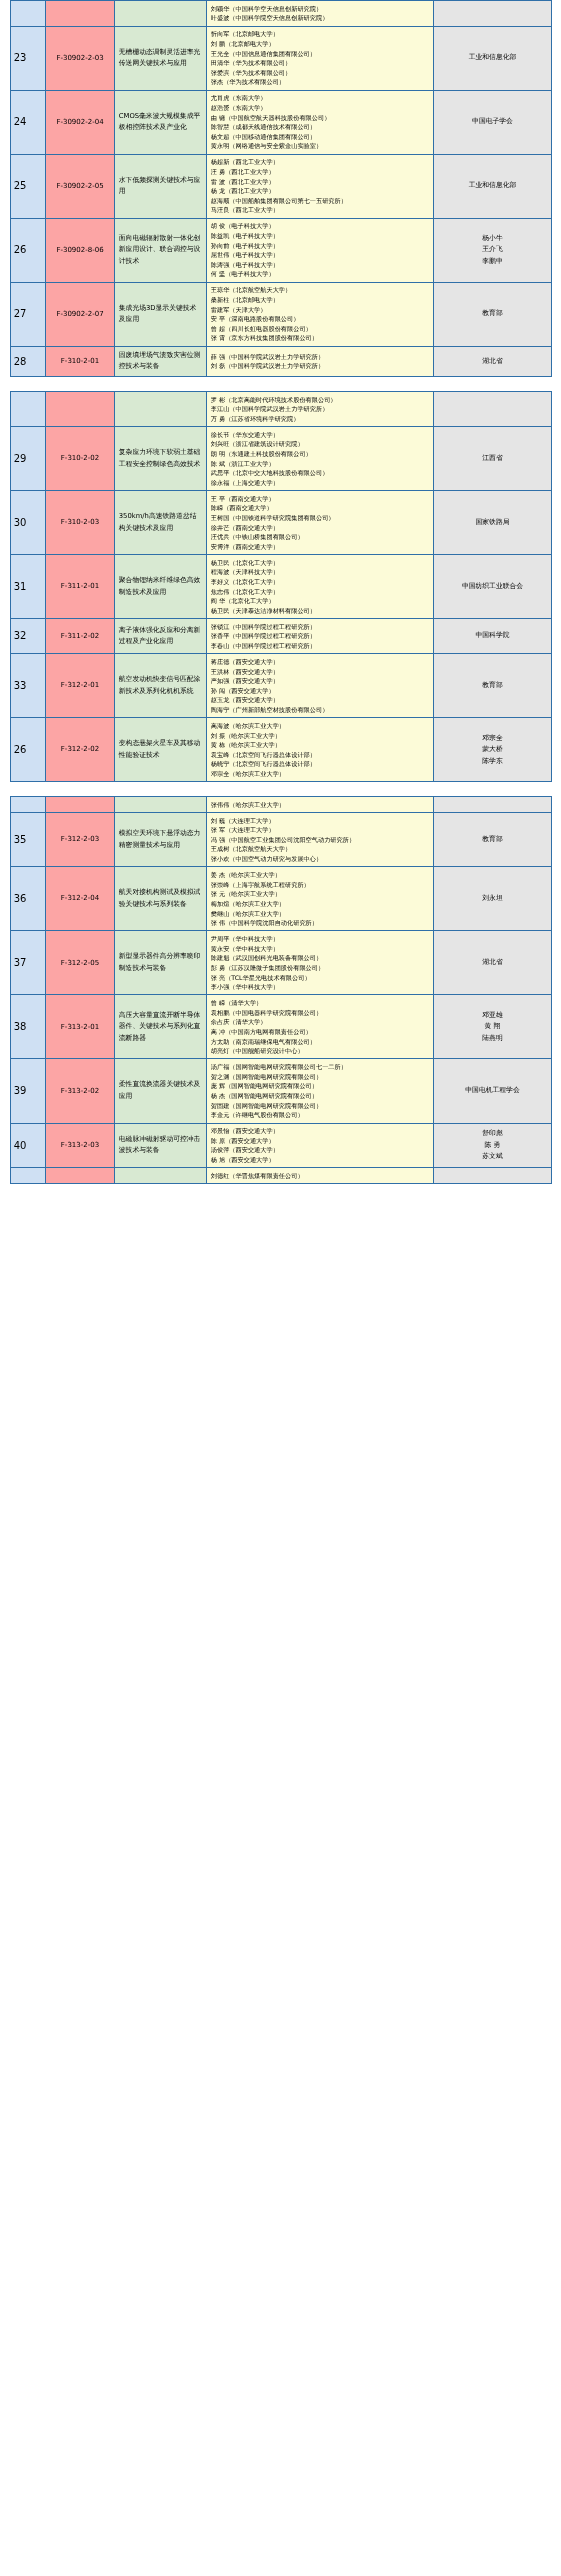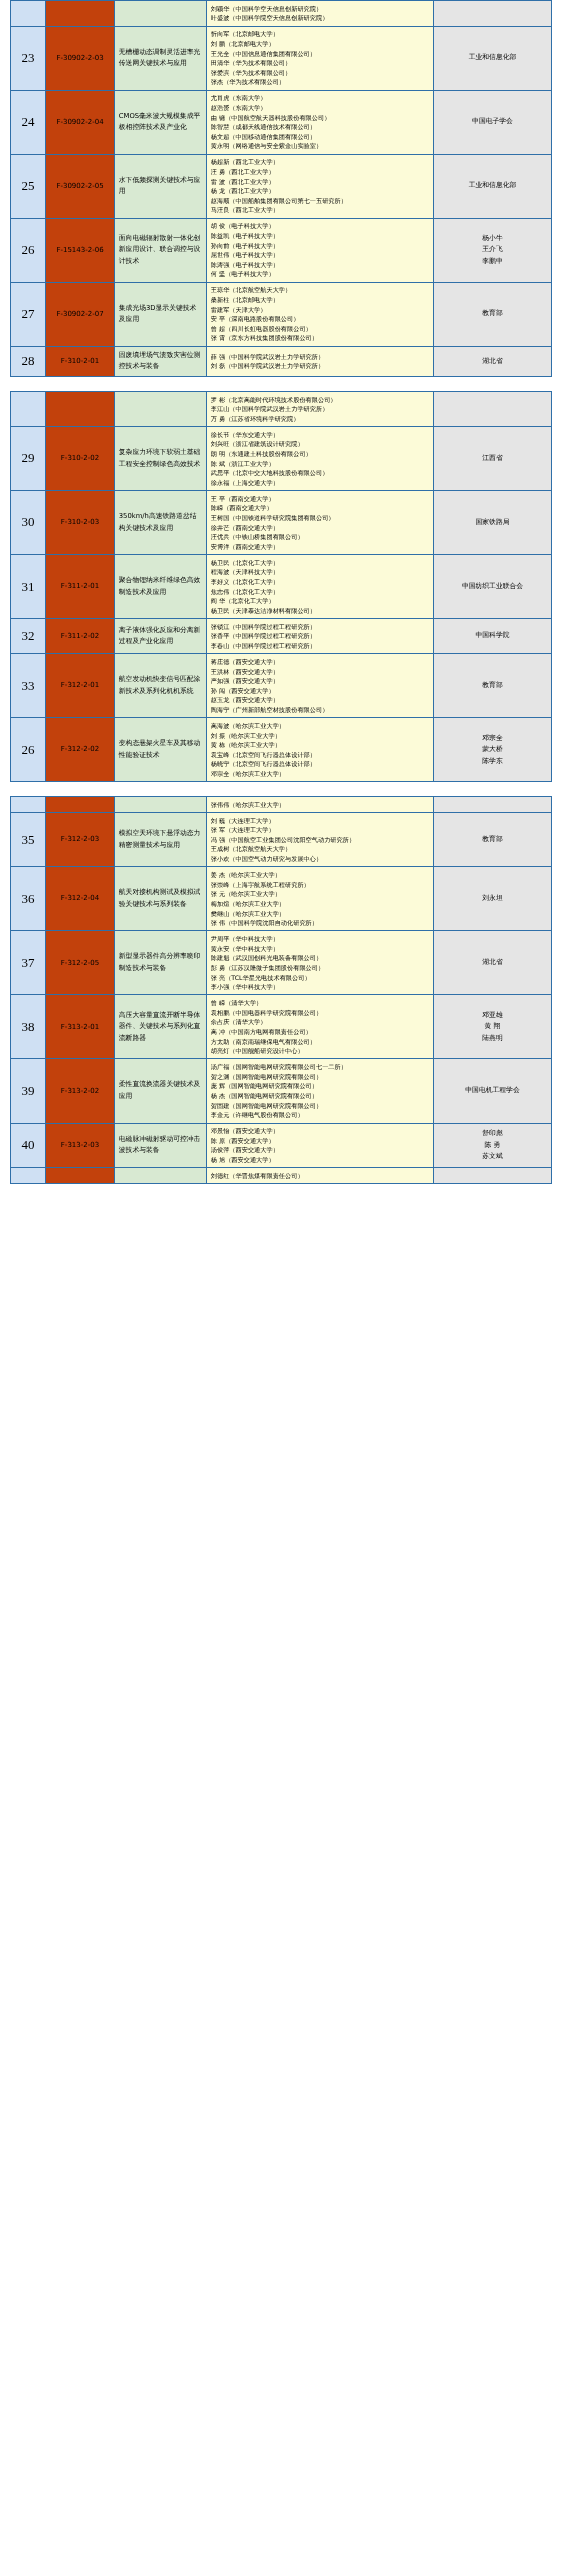--- a/index.html
+++ b/index.html
@@ -30,27 +30,25 @@
     border: 0.5px solid #2f6fa8;
     vertical-align: middle;
     font-size: 6.2px;
     line-height: 1.55;
     padding: 2.2px 2.7px;
     color: #000;
     word-break: break-all;
   }
   td.num {
     background: #cfe0f3;
-    text-align: center;
-    font-size: 13px;
+    font-size: 10px;
     font-weight: normal;
-    font-family: Liberation Serif, serif;
   }
   td.code {
-    background: #c2410c;
+    background: #fca5a5;
     text-align: center;
     font-size: 7px;
   }
   td.title {
     background: #d8e9d2;
     text-align: left;
     font-size: 6.8px;
     line-height: 1.7;
     padding: 3.2px 3.8px;
   }
@@ -137,21 +135,21 @@
               <div class="pline">杨   龙（西北工业大学）</div>
               <div class="pline">赵海顺（中国船舶集团有限公司第七一五研究所）</div>
               <div class="pline">马汪良（西北工业大学）</div>
             </td>
             <td class="org">
               <div class="oline">工业和信息化部</div>
             </td>
           </tr>
           <tr>
             <td class="num">26</td>
-            <td class="code">F-15143-2-06</td>
+            <td class="code">F-30902-8-06</td>
             <td class="title">面向电磁辐射散射一体化创新应用设计、联合调控与设计技术</td>
             <td class="people">
               <div class="pline">胡   俊（电子科技大学）</div>
               <div class="pline">陈益凯（电子科技大学）</div>
               <div class="pline">孙向前（电子科技大学）</div>
               <div class="pline">屈世伟（电子科技大学）</div>
               <div class="pline">陈涛强（电子科技大学）</div>
               <div class="pline">何   坚（电子科技大学）</div>
             </td>
             <td class="org">

